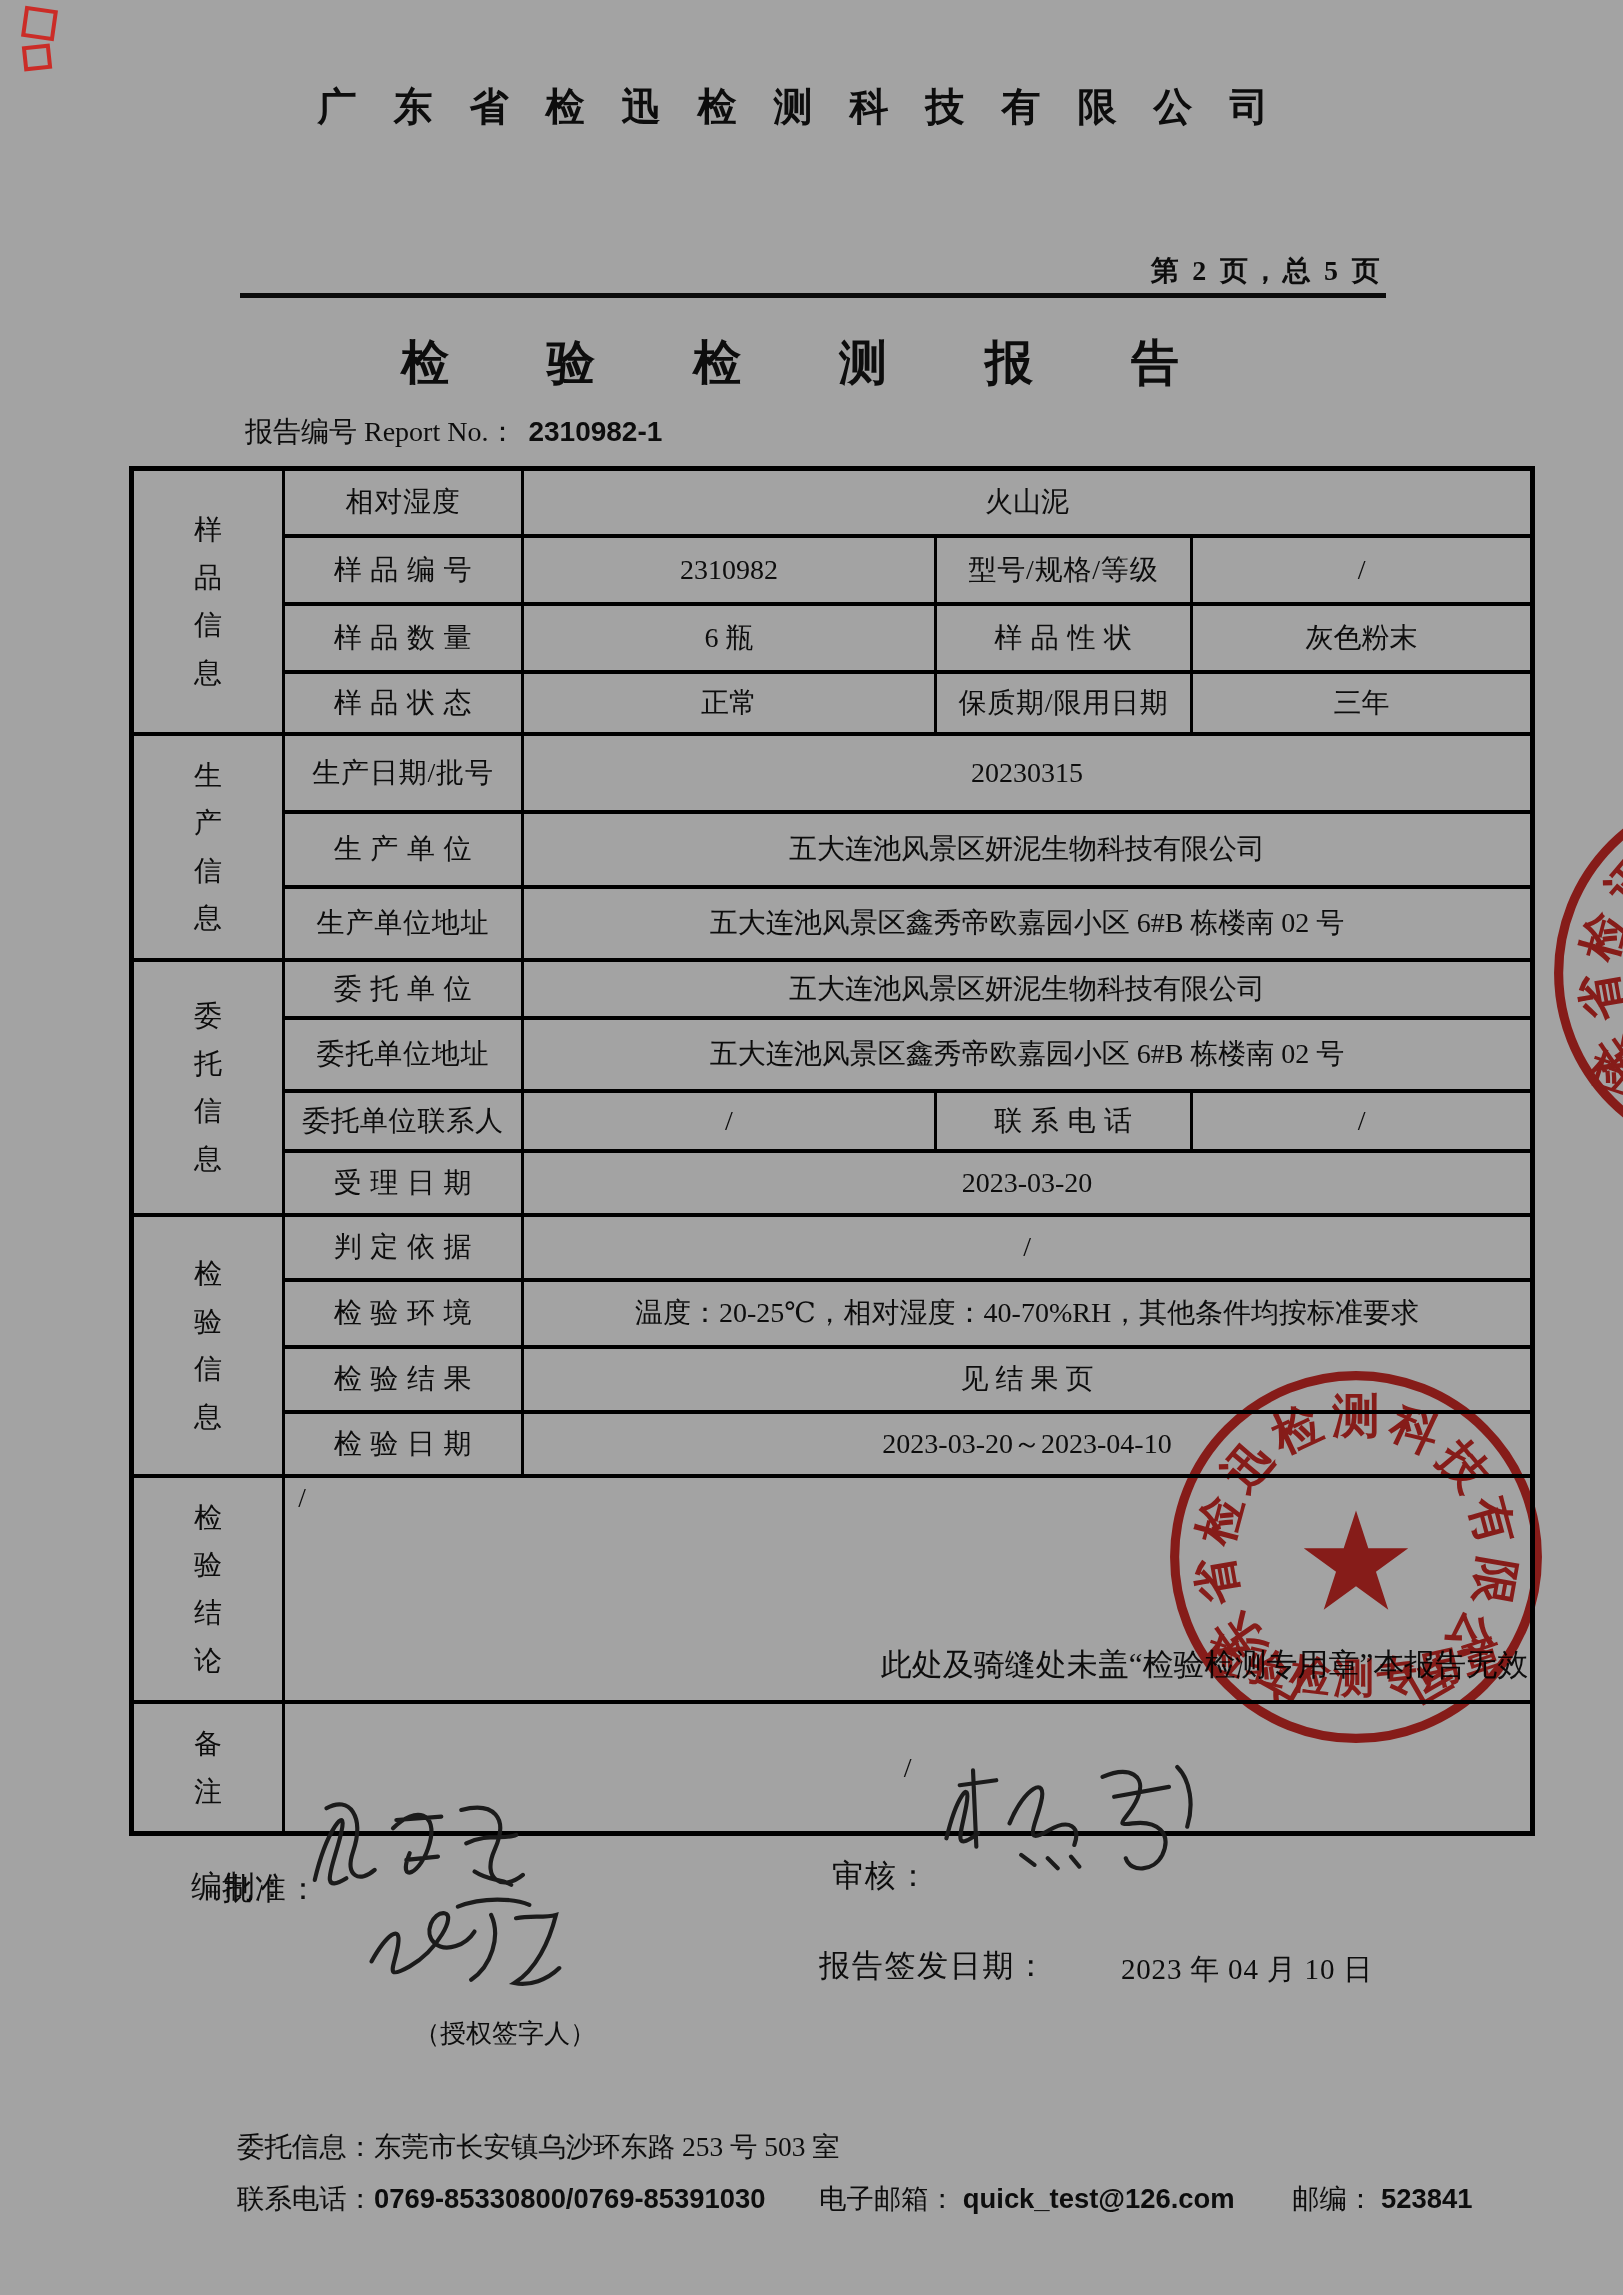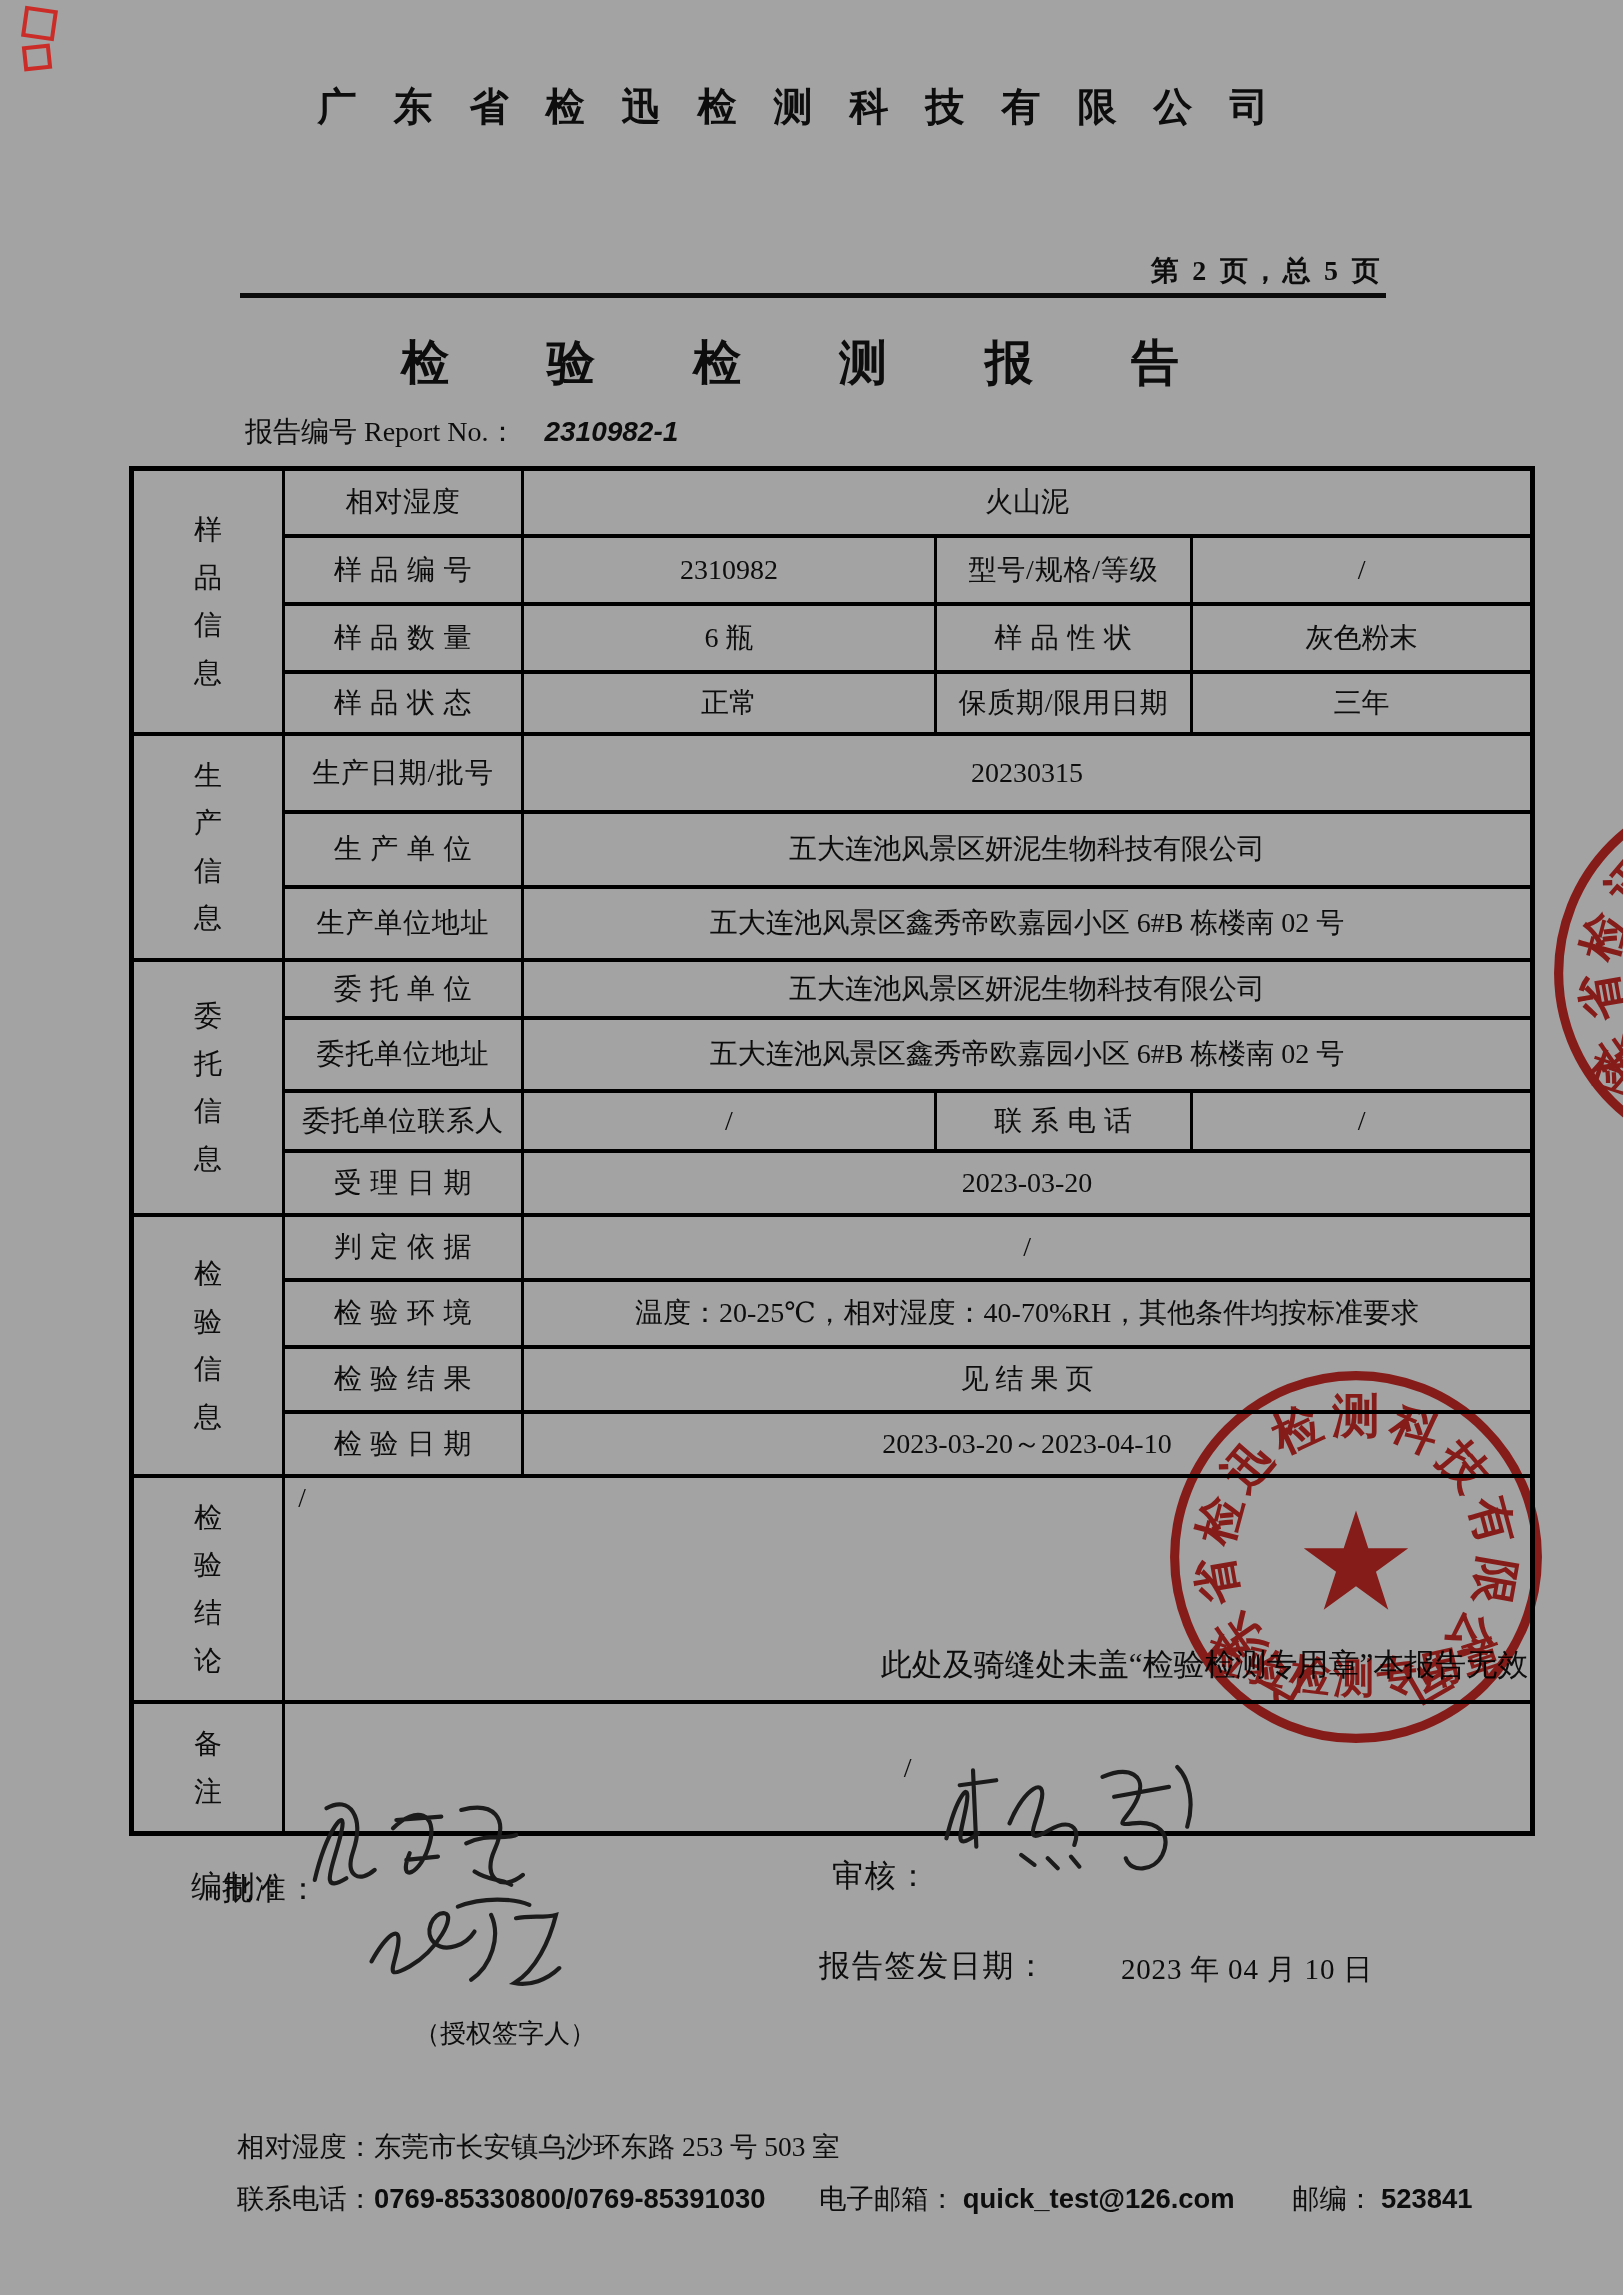--- a/index.html
+++ b/index.html
@@ -9,21 +9,21 @@
   .abs{position:absolute;}
   
   .company-cn{left:0;top:80px;width:1623px;text-align:center;font-size:39px;font-weight:700;
               letter-spacing:37px;white-space:nowrap;}
   .company-en{left:0;top:190px;width:1623px;text-align:center;font-size:35px;word-spacing:18.3px;}
   .page-info{top:252px;right:240px;font-size:28px;font-weight:700;letter-spacing:3.3px;}
   .head-rule{left:240px;top:293px;width:1146px;height:5px;background:#0b0b0b;}
   .doc-title{left:0;top:331px;width:1623px;text-align:center;font-size:48px;font-weight:700;
              letter-spacing:43px;white-space:nowrap;}
   .report-line{left:245px;top:413px;font-size:28px;}
-  .report-line .no{font-family:"Liberation Sans","DejaVu Sans",sans-serif;font-weight:600;margin-left:28px;font-style:italic;}
+  .report-line .no{font-family:"Liberation Sans","DejaVu Sans",sans-serif;font-weight:600;margin-left:12px;}
   
   table.report{position:absolute;left:129px;top:466px;border-collapse:collapse;table-layout:fixed;
                width:1401px;}
   table.report td{border:3.3px solid #000;border-top-width:4.2px;border-bottom-width:4.2px;
                   padding:0 5px;text-align:center;vertical-align:middle;font-size:28px;overflow:hidden;}
   table.report{border:5.8px solid #000;}
   .vert{width:1.15em;margin:16px auto;word-break:break-all;line-height:1.7;font-size:28px;}
   td.lbl{letter-spacing:0.8px;}
   td.concl{position:relative;text-align:left;vertical-align:top;}
   .slash{position:absolute;left:13.3px;top:5px;font-size:27.4px;}
@@ -198,21 +198,21 @@
     <path class="sig" d="M16,86 C34,54 52,40 48,66 C44,92 30,110 62,92 C96,72 118,30 104,28 C90,26 78,52 92,64 C106,76 130,66 140,50"></path>
     <path class="sig" d="M120,20 C150,8 188,10 206,18 M160,30 C172,56 160,92 136,108 M190,34 C206,30 224,34 238,30 C230,62 214,96 188,112 C206,116 228,108 242,94"></path>
   </svg>
 
   <div class="abs auth-note" style="left:414px;top:2016px;">（授权签字人）</div>
 
   <div class="abs sig-label" style="left:819px;top:1945px;">报告签发日期：</div>
   <div class="abs issue-date" style="left:1121px;top:1950px;">2023 年 04 月 10 日</div>
 
   <div class="abs footer-line" style="left:237px;top:2129px;">
-    <span>相对湿度：</span><span>东莞市长安镇乌沙环东路 253 号 503 室</span>
+    <span>委托信息：</span><span>东莞市长安镇乌沙环东路 253 号 503 室</span>
   </div>
   <div class="abs footer-line" style="left:237px;top:2181px;">
     <span>联系电话：</span><span class="v">0769-85330800/0769-85391030</span>
   </div>
   <div class="abs footer-line" style="left:819px;top:2181px;">
     <span>电子邮箱：</span> <span class="v">quick_test@126.com</span>
   </div>
   <div class="abs footer-line" style="left:1292px;top:2181px;">
     <span>邮编：</span> <span class="v">523841</span>
   </div>

